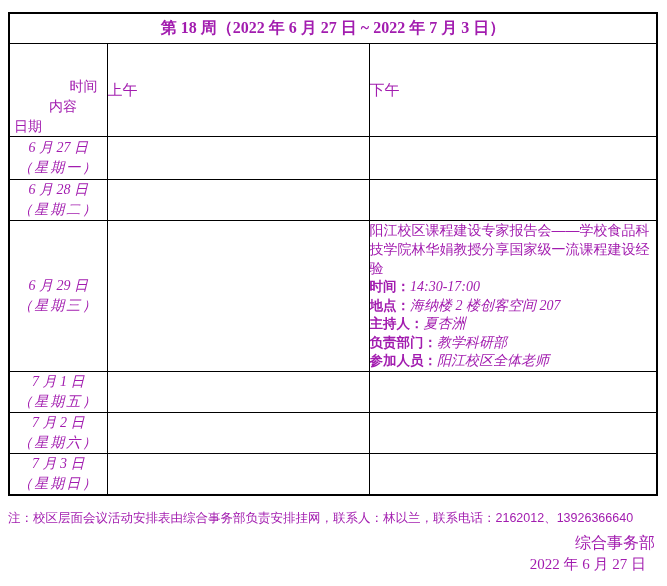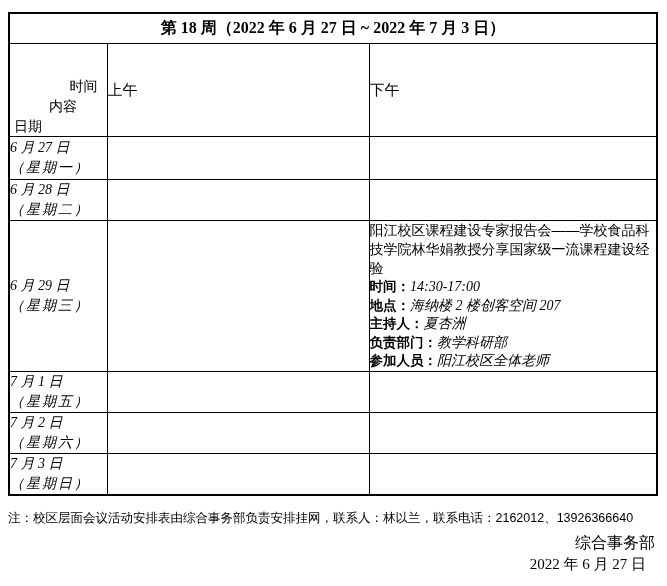--- a/index.html
+++ b/index.html
@@ -1,21 +1,21 @@
 <!DOCTYPE html>
 <html><head>
 <meta charset="utf-8">
 <style>
   html, body { margin: 0; padding: 0; background: #ffffff; }
   .page {
     position: relative;
     width: 667px;
     height: 586px;
     background: #ffffff;
-    color: #000000;
+    color: #a21caf;
     font-family: "Liberation Sans", sans-serif;
     overflow: hidden;
   }
   table.schedule {
     position: absolute;
     left: 8px;
     top: 12px;
     width: 648px;
     border-collapse: collapse;
     table-layout: fixed;
@@ -41,20 +41,21 @@
     vertical-align: middle;
   }
   .corner-time    { text-align: right; padding-right: 9px; margin-top: 32px; }
   .corner-content { text-align: left;  padding-left: 7px; margin-left: 32px; }
   .corner-date    { text-align: left;  padding-left: 4px; }
   td.col-header {
     text-align: left;
     font-size: 15px;
   }
   td.date-cell {
+    text-align: center;
     font-style: italic;
     font-family: "Liberation Serif", serif;
     font-size: 14px;
     line-height: 20px;
   }
   td.date-cell .week { letter-spacing: 2px; }
   td.slot-cell {
     vertical-align: top;
     font-size: 14px;
   }

